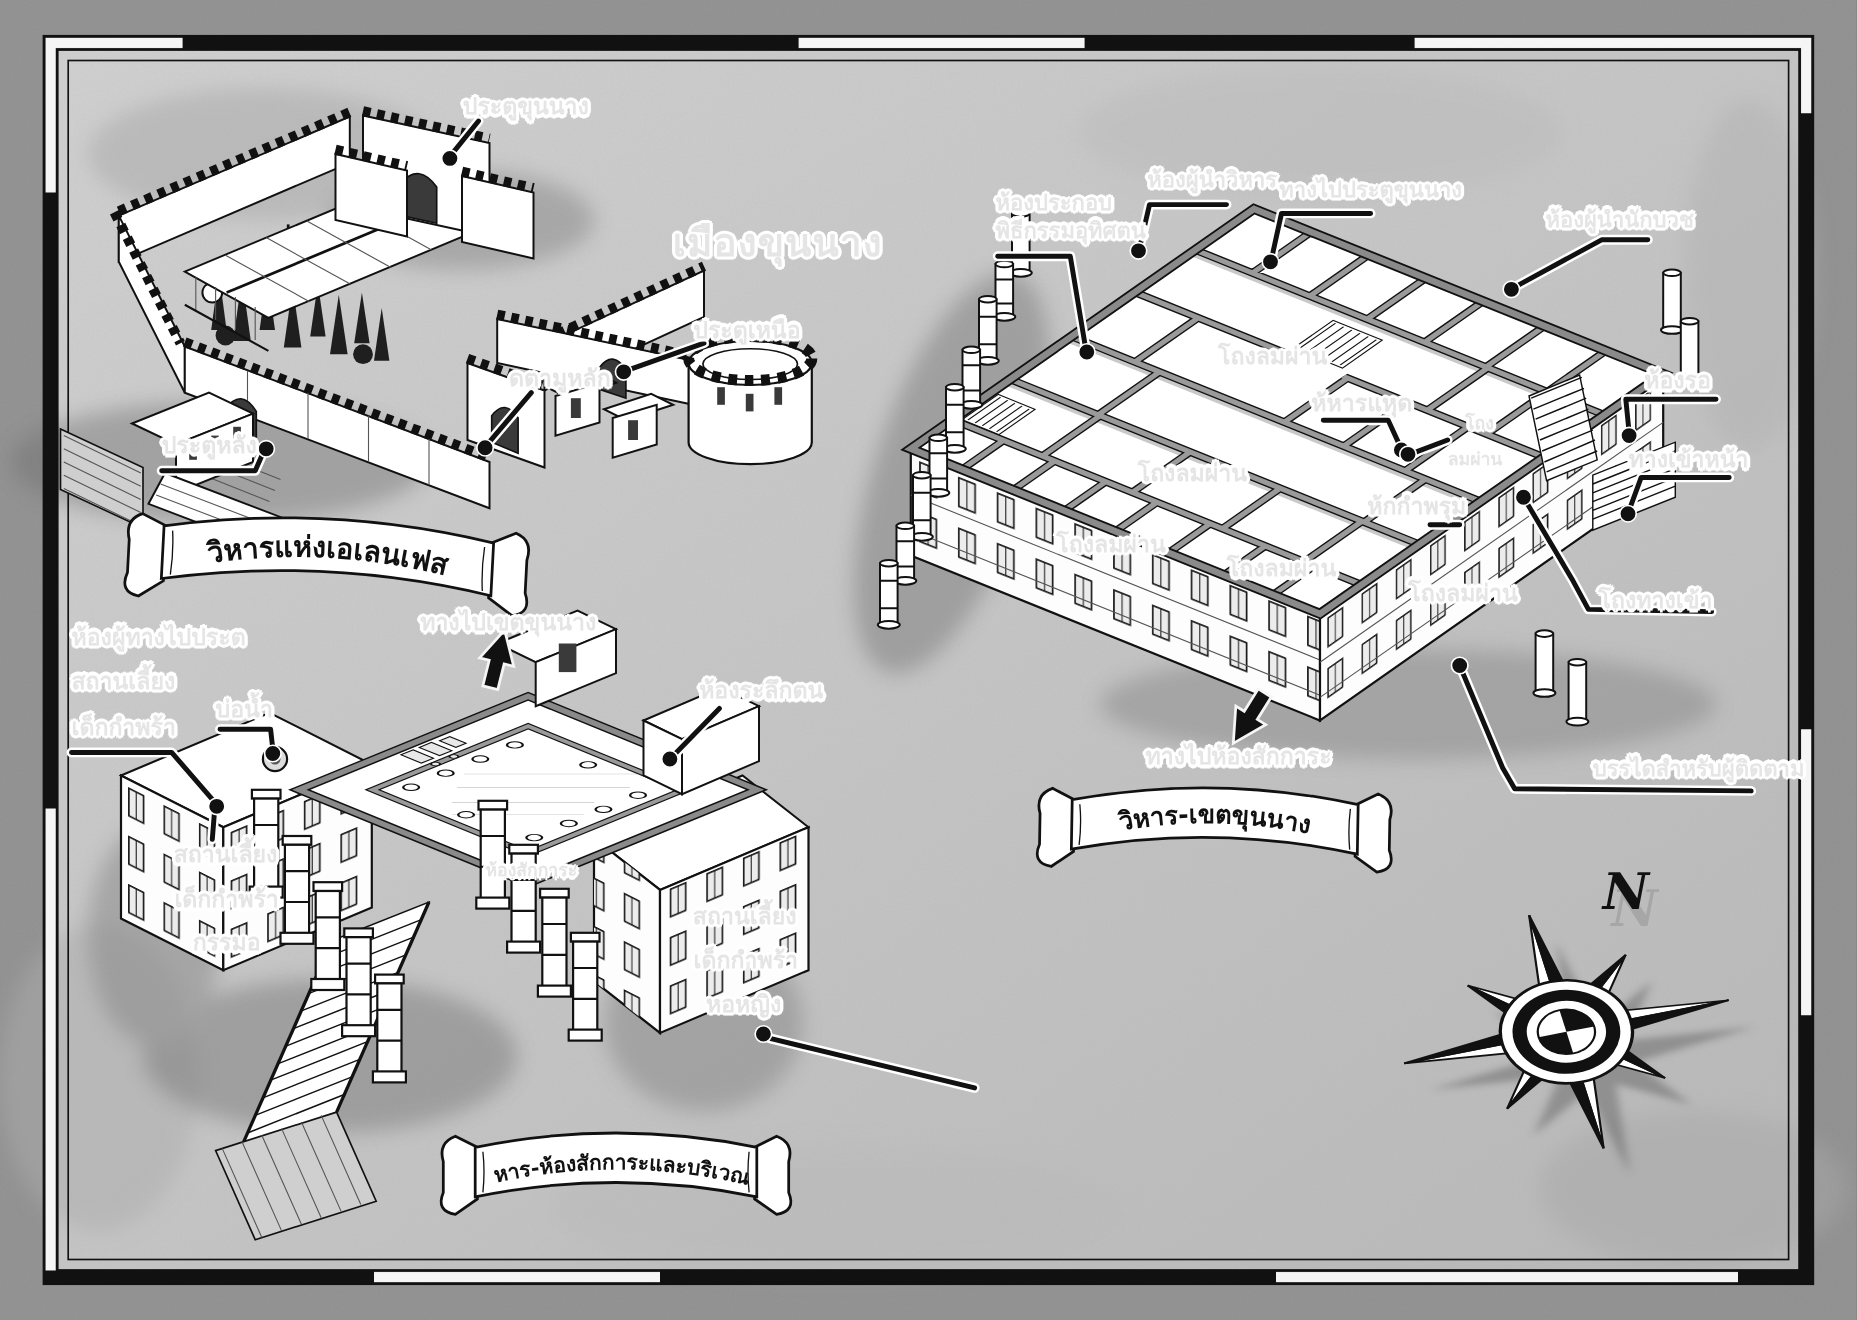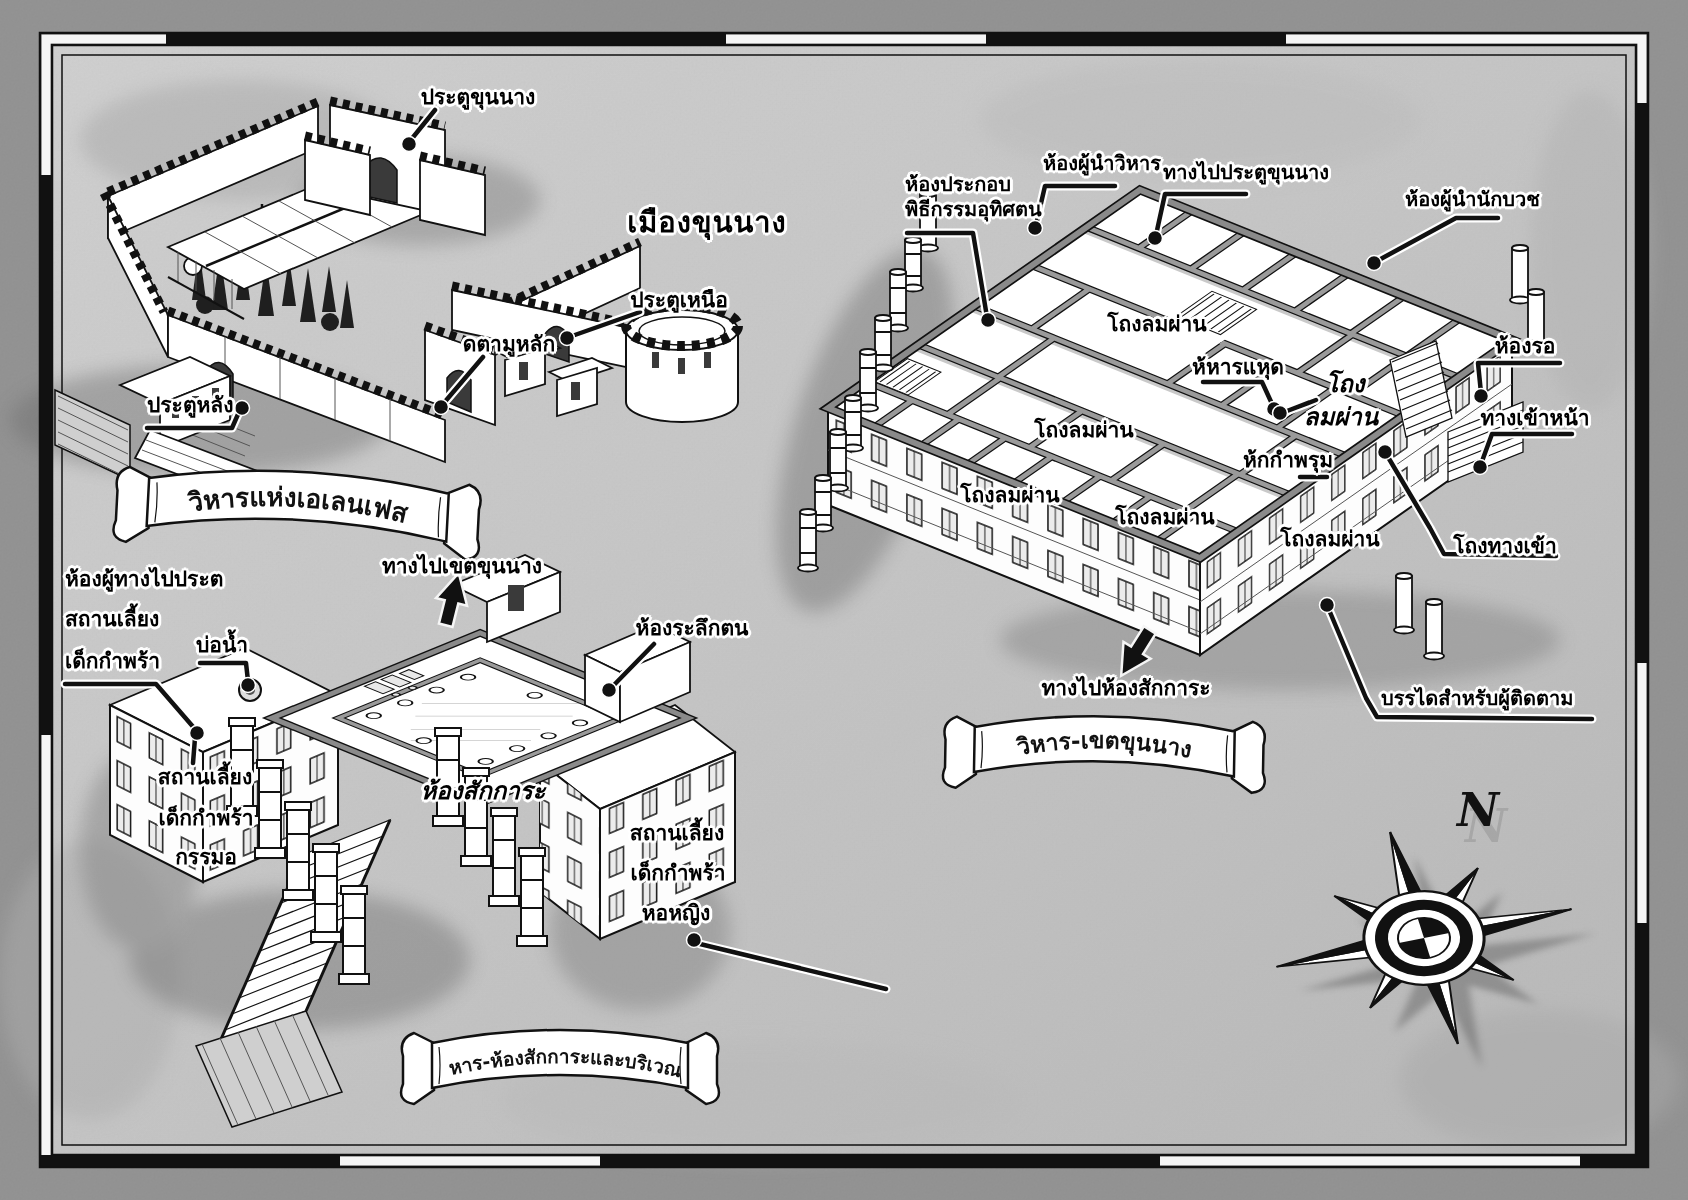--- a/index.html
+++ b/index.html
@@ -1,26 +1,26 @@
 <!DOCTYPE html>
 <html><head>
 <meta charset="utf-8">
 <style>
   html,body{margin:0;padding:0;background:#777;}
   #stage{position:relative;width:1688px;height:1200px;overflow:hidden;
          font-family:"DejaVu Sans",sans-serif;}
   #art{position:absolute;left:0;top:0;}
-  .lbl{position:absolute;font-weight:700;font-size:21px;color:#000000;
+  .lbl{position:absolute;font-weight:700;font-size:21px;color:#e5e5e5;
        white-space:nowrap;line-height:1.05;letter-spacing:0;
        text-shadow:-2px -2px 0 #fff,2px -2px 0 #fff,-2px 2px 0 #fff,2px 2px 0 #fff,
                    0 -3px 0 #fff,0 3px 0 #fff,-3px 0 0 #fff,3px 0 0 #fff,
                    -2px 0 0 #fff,2px 0 0 #fff,0 0 4px #fff;}
   .ctr{transform:translate(-50%,-50%);}
-  .fs20{font-size:20px;} .fs22{font-size:24px;font-style:italic;} .fs25{font-size:21px;}
-  .title{font-size:29px;letter-spacing:1px;}
+  .fs20{font-size:20px;} .fs22{font-size:16px;} .fs25{font-size:21px;}
+  .title{font-size:35px;letter-spacing:1px;}
   .cren{stroke:#111;stroke-width:9;stroke-dasharray:7 6;fill:none;}
   .wface{fill:#ffffff;stroke:#111;stroke-width:1.8;}
   .ln{stroke:#111;stroke-width:4.5;fill:none;stroke-linecap:round;stroke-linejoin:round;}
   .lnw{stroke:#fff;stroke-width:9;fill:none;stroke-linecap:round;stroke-linejoin:round;}
   .thin{stroke:#555;stroke-width:1;fill:none;}
 </style>
 </head>
 <body>
 
 <div id="stage">
@@ -537,21 +537,21 @@
 <div class="lbl ctr fs22" style="left:1341px;top:418px">ลมผ่าน</div>
 <div class="lbl ctr fs25" style="left:1084px;top:430px">โถงลมผ่าน</div>
 <div class="lbl ctr" style="left:1288px;top:460px">ห้กกำพรุม</div>
 <div class="lbl ctr fs25" style="left:1010px;top:495px">โถงลมผ่าน</div>
 <div class="lbl ctr fs25" style="left:1165px;top:517px">โถงลมผ่าน</div>
 <div class="lbl ctr fs25" style="left:1330px;top:539px">โถงลมผ่าน</div>
 <div class="lbl ctr" style="left:1525px;top:346px">ห้องรอ</div>
 <div class="lbl ctr" style="left:1535px;top:418px">ทางเข้าหน้า</div>
 <div class="lbl ctr" style="left:1505px;top:546px">โถงทางเข้า</div>
 <div class="lbl ctr" style="left:1126px;top:688px">ทางไปห้องสักการะ</div>
-<div class="lbl fs20" style="left:1381px;top:688px">บรรไดสำหรับผู้ติดตาม</div>
+<div class="lbl fs20" style="left:1448px;top:688px">บรรไดสำหรับผู้ติดตาม</div>
 
 <div class="lbl" style="left:65px;top:568px">ห้องผู้ทางไปประต</div>
 <div class="lbl" style="left:65px;top:608px">สถานเลี้ยง</div>
 <div class="lbl" style="left:65px;top:650px">เด็กกำพร้า</div>
 <div class="lbl ctr" style="left:222px;top:645px">บ่อน้ำ</div>
 <div class="lbl ctr" style="left:462px;top:566px">ทางไปเขตขุนนาง</div>
 <div class="lbl ctr" style="left:692px;top:628px">ห้องระลึกตน</div>
 <div class="lbl ctr" style="left:205px;top:777px">สถานเลี้ยง</div>
 <div class="lbl ctr" style="left:206px;top:818px">เด็กกำพร้า</div>
 <div class="lbl ctr" style="left:206px;top:857px">กรรมอ</div>

